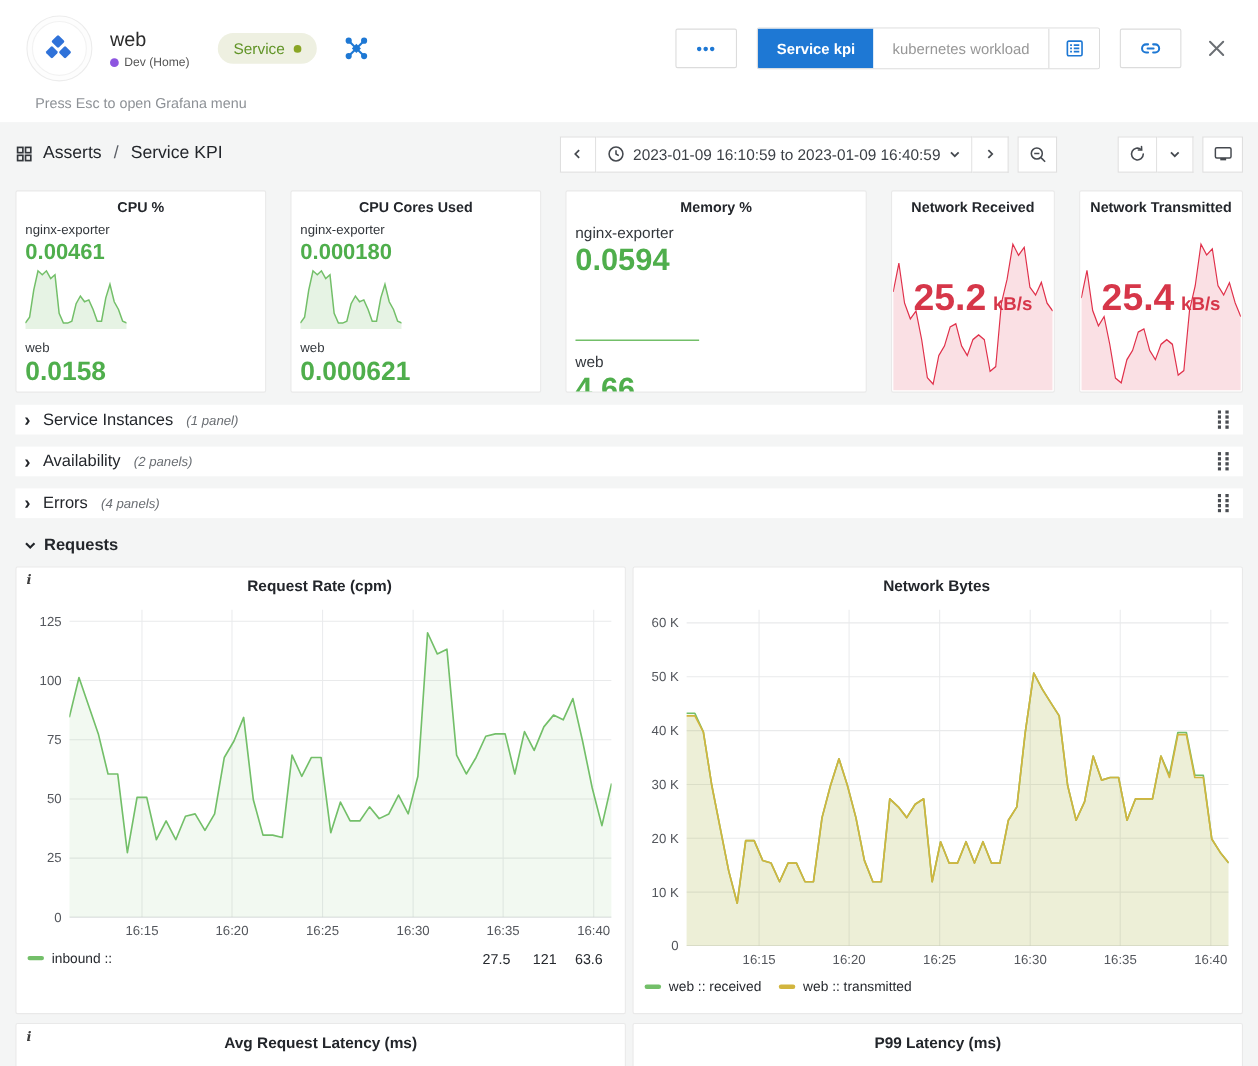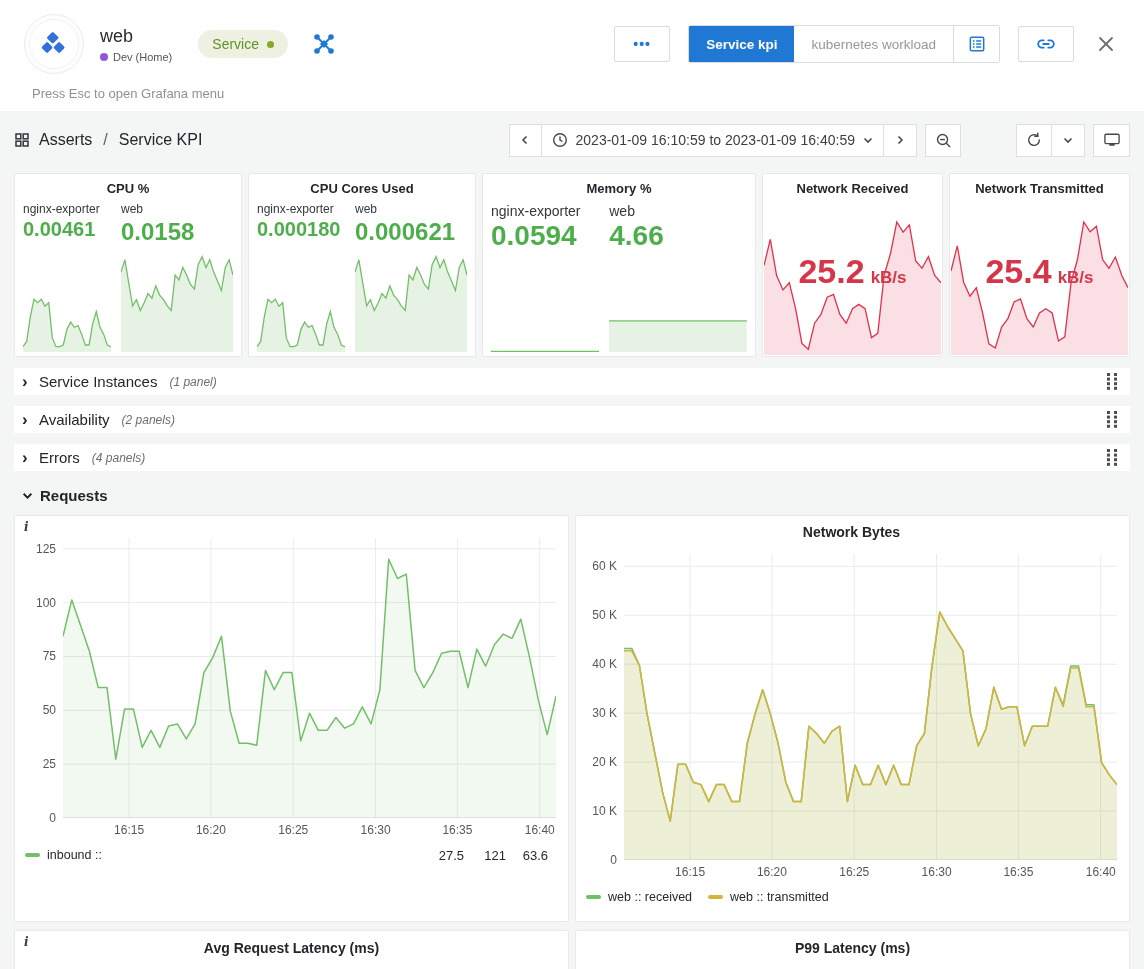--- a/index.html
+++ b/index.html
@@ -44,26 +44,26 @@
   .breadcrumb { display:flex; align-items:center; gap:9px; font-size:16px; color:#23262b; }
   .crumb-sep { color:#5b5f66; padding:0 2px; }
   .tb-right { margin-left:auto; display:flex; align-items:center; gap:8px; }
   .tb-group { display:flex;margin-left:47px; }
   .tb-btn { background:#fff; border:1px solid #dfdfdf; height:33px; min-width:33px;
     display:flex; align-items:center; justify-content:center; cursor:pointer; color:#45494f; }
   .tb-group .tb-btn + .tb-btn { border-left:none; }
   .time-btn { padding:0 10px; gap:8px; font-size:14px; color:#3c4046; }
 
   
-  .stats-row { display:flex; gap:6px; margin-top:12px; }
+  .stats-row { display:flex; gap:22px; margin-top:12px; }
   .panel { background:#fff; border:1px solid #e9e9e9; border-radius:2px; }
   .stat-panel { height:184px; position:relative; padding:7px 8px; overflow:hidden; }
   .p-cpu { width:228px; } .p-mem { width:274px; } .p-net { width:180px; flex:1; }
   .stat-title { text-align:center; font-size:13px; font-weight:bold; color:#23262b; }
-  .stat-cols { display:flex; gap:10px; height:150px; margin-top:6px; }
+  .stat-cols { display:flex; gap:10px; height:150px; margin-top:6px;flex-direction:column; }
   .stat-col { display:flex; flex-direction:column; }
   .col-a { width:44%; } .col-b { width:56%; }
   .stat-label { font-size:12px; color:#33373c; line-height:1.3; }
   .stat-label.md { font-size:14px; }
   .stat-val { color:#4fae4c; font-weight:bold; }
   .v-sm { font-size:20px; } .v-lg { font-size:24px; } .v-xl { font-size:28px; }
   .spark { margin-top:auto; width:100%; }
   .spark-sm { height:58px; } .spark-lg { height:103px; }
   .spark-mem-sm { height:58px; } .spark-mem-lg { height:78px; }
   .net-spark { position:absolute; left:1px; right:1px; bottom:1px; height:143px; }
@@ -416,20 +416,21 @@
     <svg width="11" height="8" viewBox="0 0 10 7" fill="none" stroke="#23262b" stroke-width="1.8">
         <polyline points="1.5,1.5 5,5 8.5,1.5"></polyline>
       </svg>
     <span class="section-title">Requests</span>
   </div>
 
   <div class="charts-row">
 
     <div class="panel chart-panel">
       <span class="info-i">i</span>
+      <div class="chart-title">Request Rate (cpm)</div>
       <div class="plot-row">
         <div class="yaxis">
             <span class="ylab" style="top: 280px;">0</span>
             <span class="ylab" style="top: 226.154px;">25</span>
             <span class="ylab" style="top: 172.308px;">50</span>
             <span class="ylab" style="top: 118.462px;">75</span>
             <span class="ylab" style="top: 64.6154px;">100</span>
             <span class="ylab" style="top: 10.7692px;">125</span>
           </div>
         <div class="plot plot-lg">

